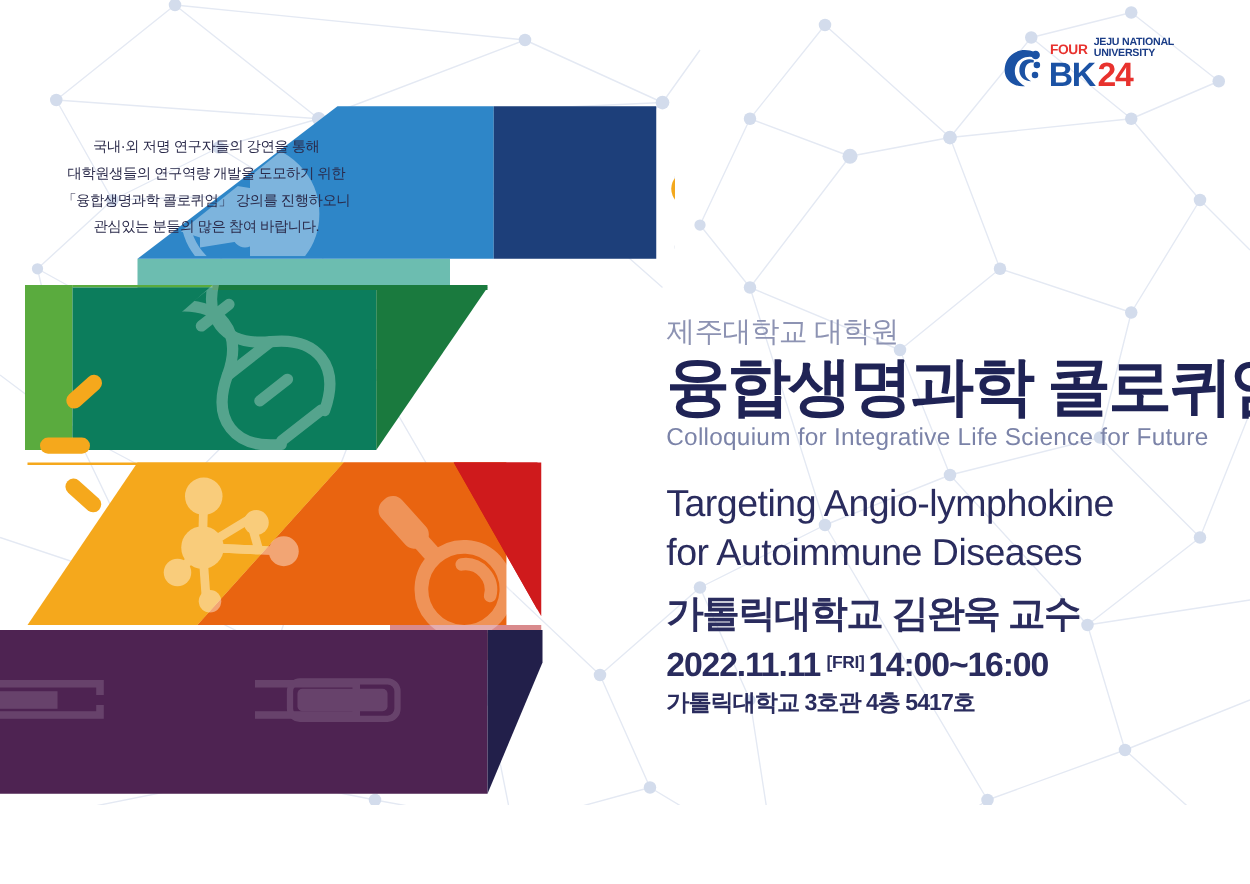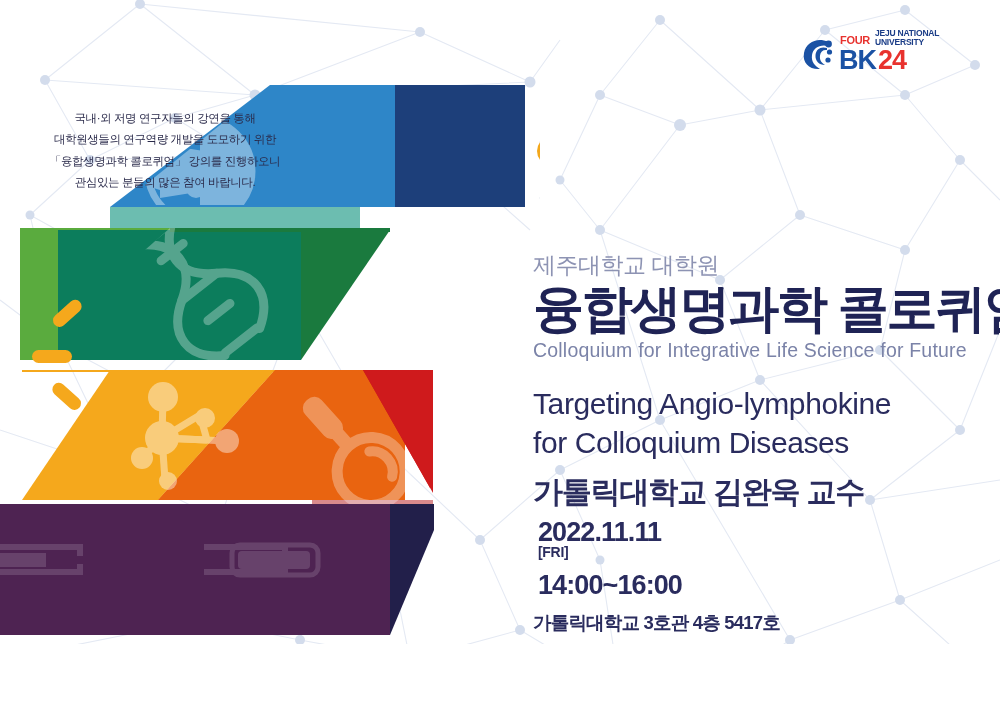--- a/index.html
+++ b/index.html
@@ -172,23 +172,22 @@
     white-space: nowrap;
   }
   .datetime-line {
     display: flex;
     align-items: baseline;
     font-size: 27px;
     font-weight: bold;
     color: #2a2c5e;
     letter-spacing: -0.9px;
     line-height: 1.3;
-    margin-bottom: 8px;
+    margin-bottom: 0;
     white-space: nowrap;
-    flex-direction: column;
   }
   .datetime-line .dt-day {
     font-size: 14px;
     font-weight: bold;
     margin: 0 3px 0 5px;
     position: relative;
     top: -7px;
     letter-spacing: -0.3px;
   }
   .venue-line {
@@ -456,21 +455,21 @@
     </g>
   </svg>
 
   <div id="info-panel">
     <div class="org-line">제주대학교 대학원</div>
     <div class="main-title">융합생명과학 콜로퀴엄</div>
     <div class="subtitle-en">Colloquium for Integrative Life Science for Future</div>
 
     <div class="talk-title">
       <div>Targeting Angio-lymphokine</div>
-      <div>for Colloquium Diseases</div>
+      <div>for Autoimmune Diseases</div>
     </div>
 
     <div class="speaker-line">가톨릭대학교 김완욱 교수</div>
 
     <div class="datetime-line">
       <span>2022.11.11</span>
       <span class="dt-day">[FRI]</span>
       <span>14:00~16:00</span>
     </div>
 

